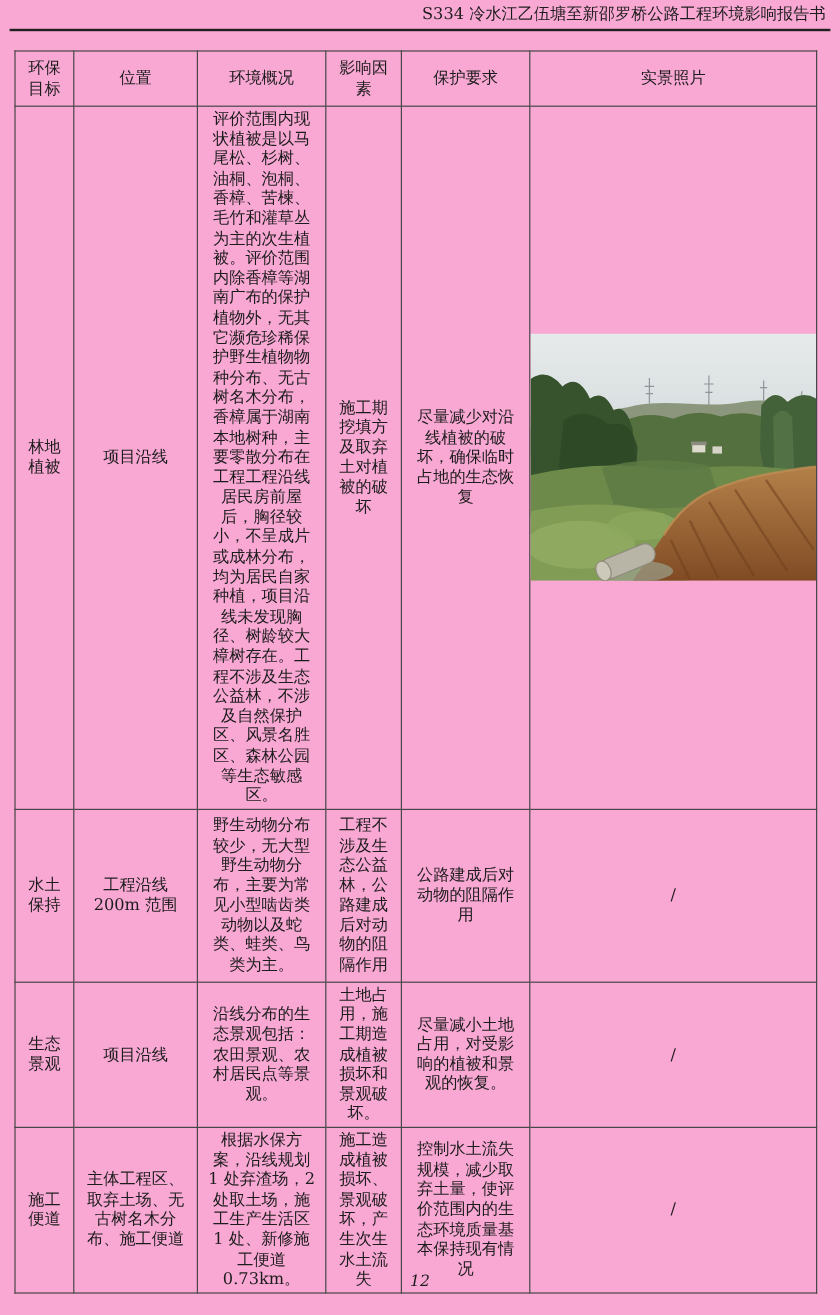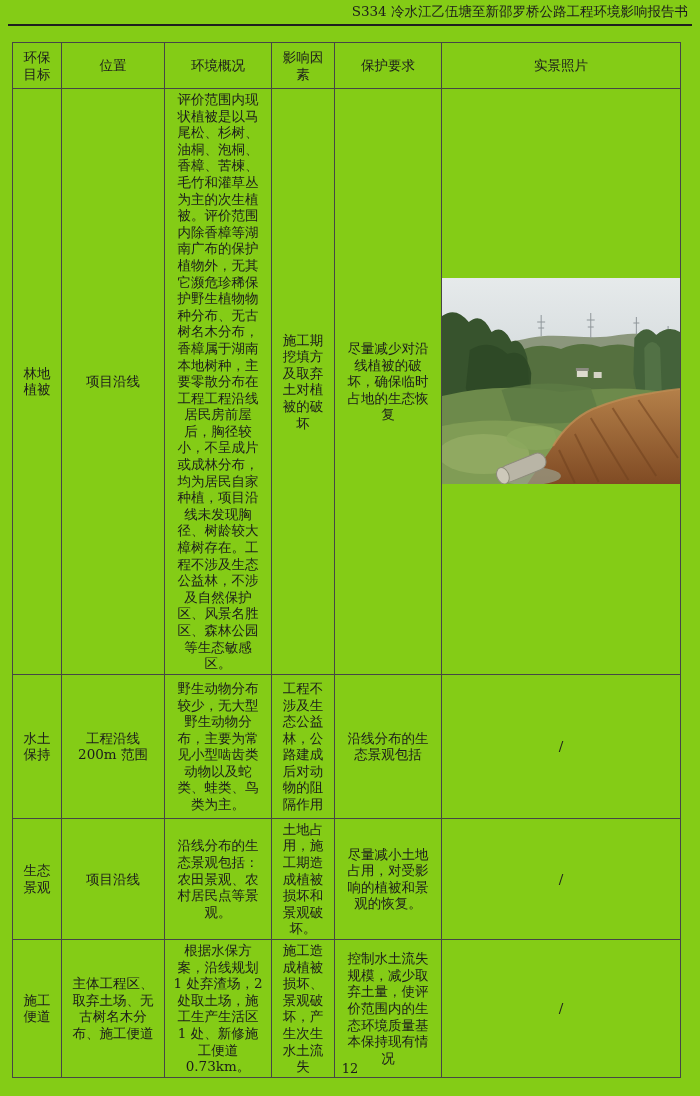--- a/index.html
+++ b/index.html
@@ -2,21 +2,21 @@
 <html><head>
 <meta charset="utf-8">
 <style>
   * { margin:0; padding:0; box-sizing:border-box; }
   html,body { background:#ffffff; }
   body {
     width:700px; height:1096px;
     font-family:"DejaVu Serif","Liberation Serif",serif;
     color:#1c1c1c;
   }
-  .page { position:relative; width:700px; height:1096px; background:#84cc16; overflow:hidden; }
+  .page { position:relative; width:700px; height:1096px; background:#f9a8d4; overflow:hidden; }
 
   .doc-header {
     position:absolute; top:2px; left:8px; right:8px;
     border-bottom:2px solid #1f1f1f;
     padding:1px 4px 3px 0;
     text-align:right;
     font-size:13.5px;
     white-space:nowrap;
   }
 
@@ -42,21 +42,21 @@
   tr.r-head  th { height:46px; }
   tr.r-1 td { height:585px;margin-top:39px; }
   tr.r-2 td { height:144px; }
   tr.r-3 td { height:97px;  }
   tr.r-4 td { height:118px; }
   .photo-cell { padding:0 !important; }
   .site-photo { display:block; margin:0 auto; }
 
   .page-number {
     position:absolute; left:0; bottom:20px; width:100%;
-    text-align:center; font-size:13px;
+    text-align:center; font-size:13px;font-style:italic;
   }
 </style>
 </head>
 <body>
 
 <div class="page">
 
   <div class="doc-header">
     <span>S334 冷水江乙伍塘至新邵罗桥公路工程环境影响报告书</span>
   </div>
@@ -152,21 +152,21 @@
             </g>
           </svg>
         </td>
       </tr>
 
       <tr class="r-2">
         <td class="c-target">水土保持</td>
         <td class="c-loc">工程沿线 200m 范围</td>
         <td class="c-overview">野生动物分布较少，无大型野生动物分布，主要为常见小型啮齿类动物以及蛇类、蛙类、鸟类为主。</td>
         <td class="c-impact">工程不涉及生态公益林，公路建成后对动物的阻隔作用</td>
-        <td class="c-protect">沿线分布的生态景观包括</td>
+        <td class="c-protect">公路建成后对动物的阻隔作用</td>
         <td class="c-photo">/</td>
       </tr>
 
       <tr class="r-3">
         <td class="c-target">生态景观</td>
         <td class="c-loc">项目沿线</td>
         <td class="c-overview">沿线分布的生态景观包括：农田景观、农村居民点等景观。</td>
         <td class="c-impact">土地占用，施工期造成植被损坏和景观破坏。</td>
         <td class="c-protect">尽量减小土地占用，对受影响的植被和景观的恢复。</td>
         <td class="c-photo">/</td>

